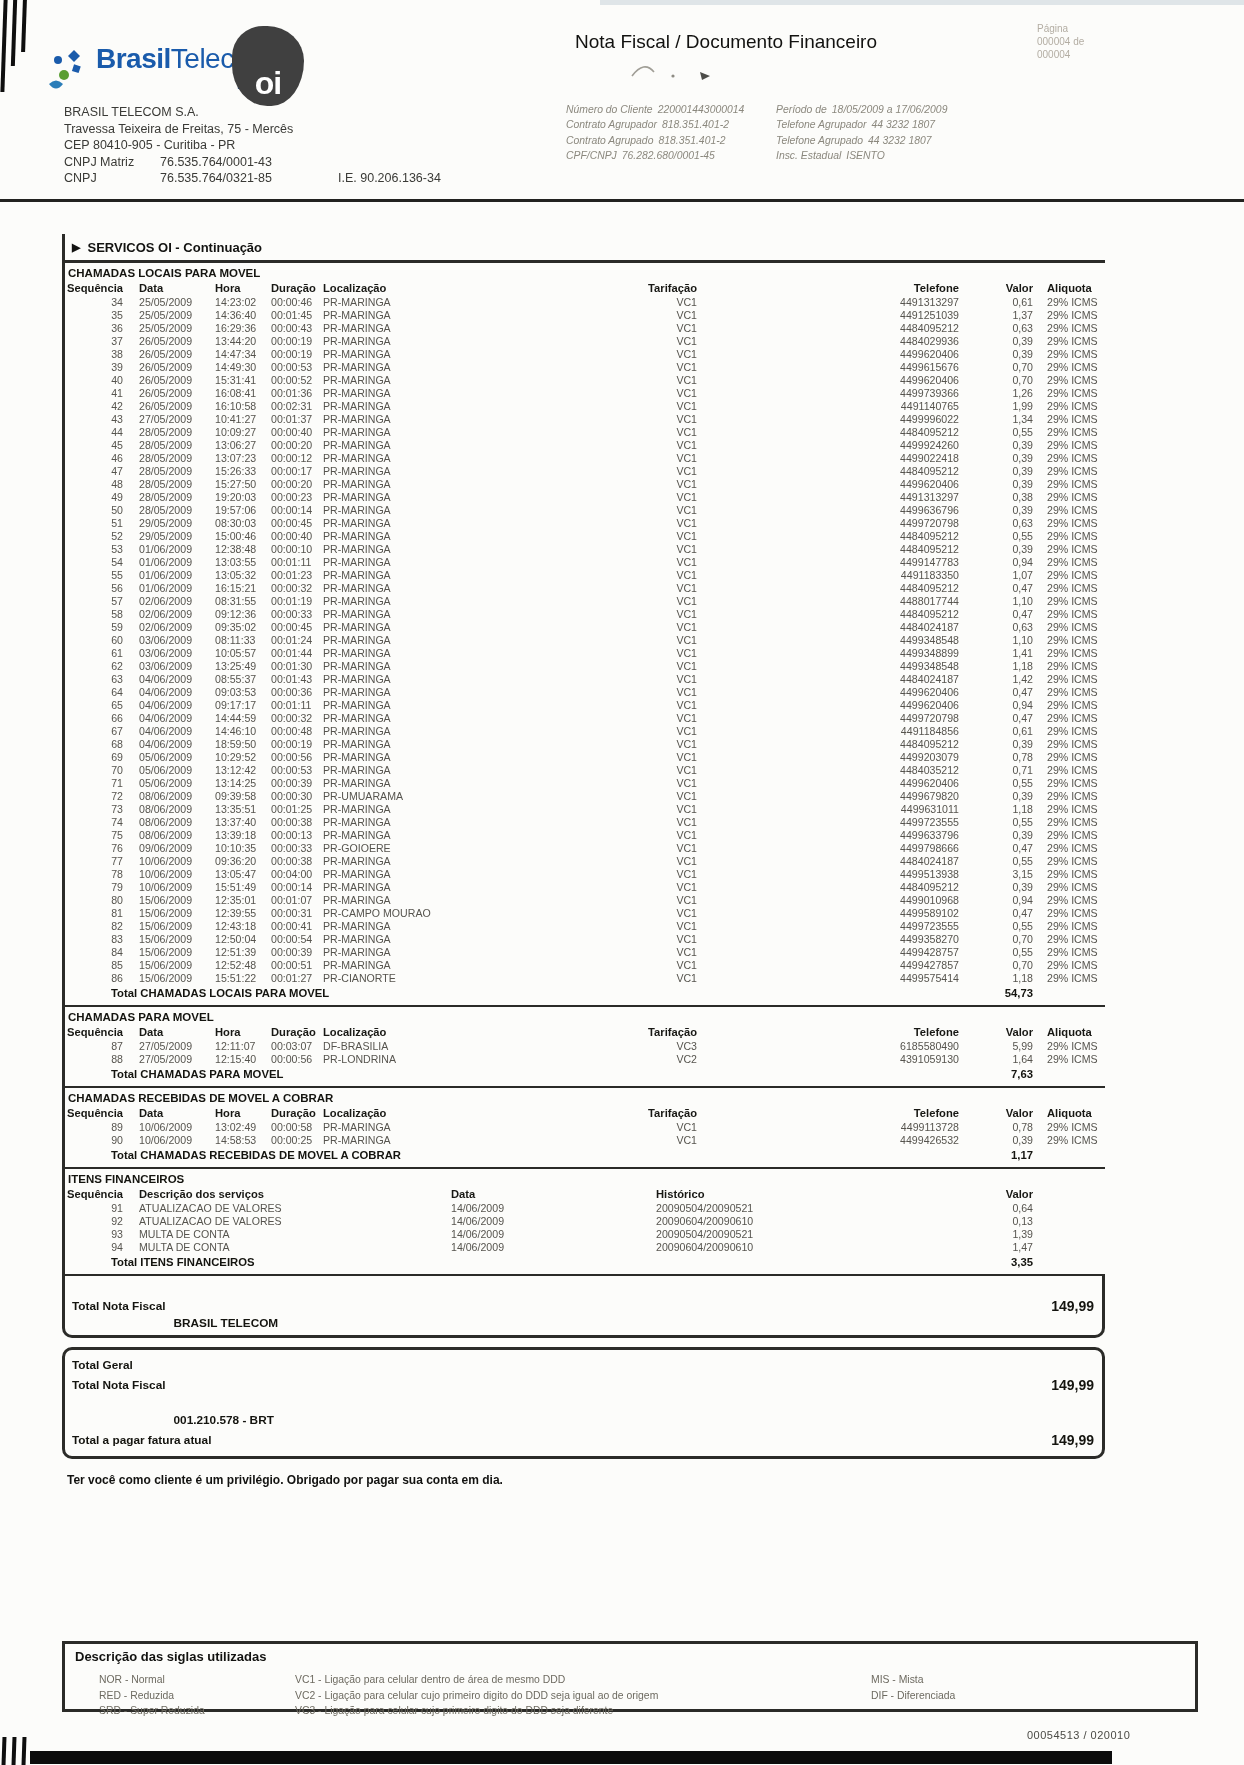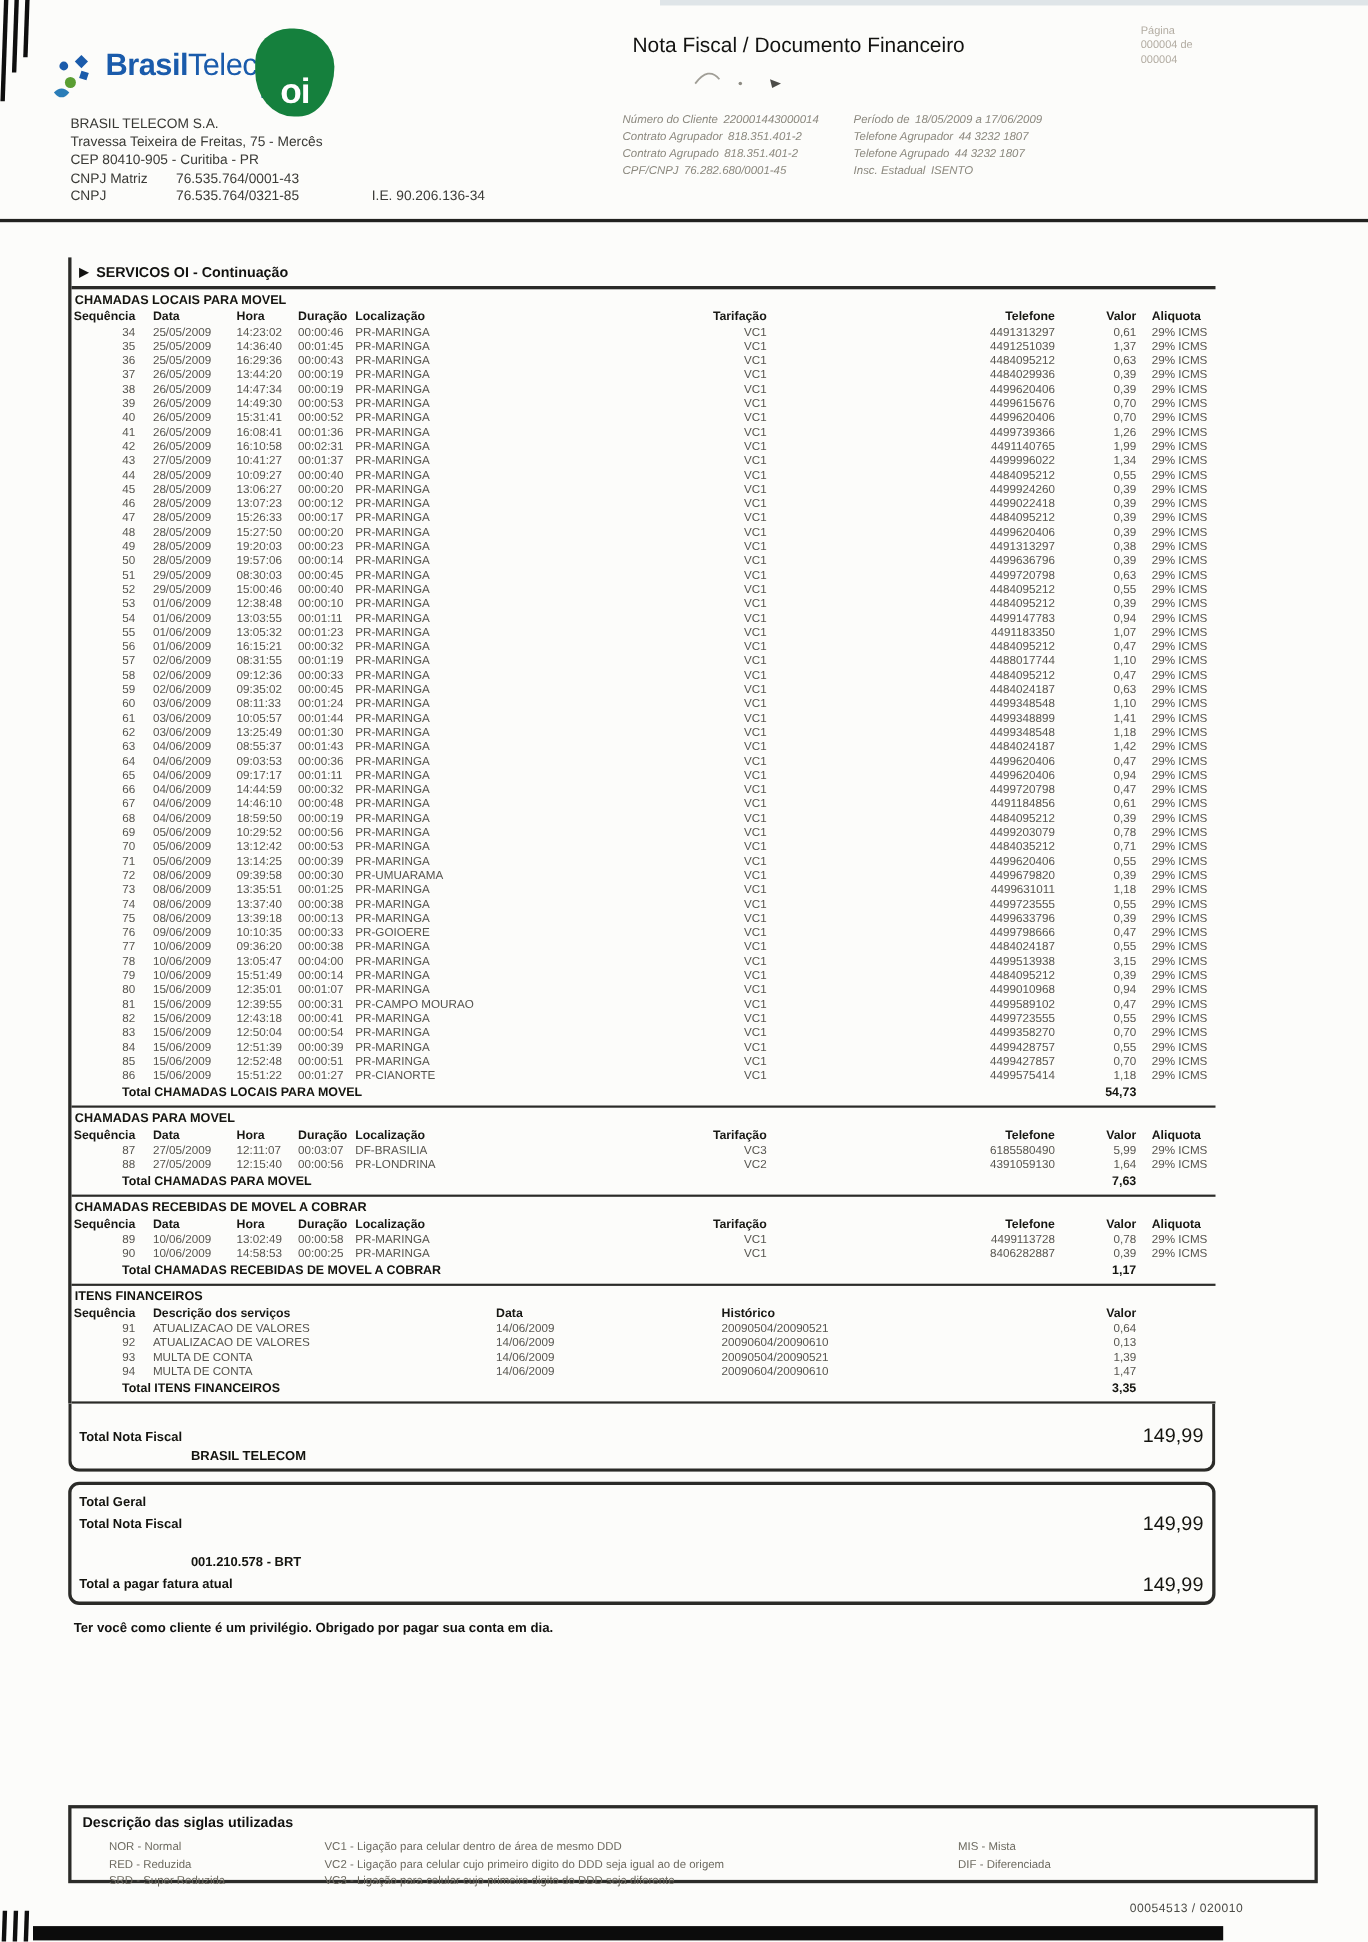--- a/index.html
+++ b/index.html
@@ -25,21 +25,21 @@
   
   .logo-block { position:absolute; left:46px; top:44px; display:flex; }
   .logo-icon { margin-right:8px; margin-top:4px; }
   .logo-text { display:flex; flex-direction:column; }
   .brand-line { font-size:28px; letter-spacing:-0.5px; color:#1a5bab; line-height:30px; }
   .brand-a { font-weight:bold; }
   .brand-b { font-weight:400; }
   .product { font-size:17px; font-weight:bold; color:#1a5bab; text-align:right; line-height:20px; }
   .oi-blob {
     position:absolute; left:232px; top:26px; width:72px; height:80px;
-    background:#15803d; border-radius:46% 54% 48% 52% / 40% 46% 60% 54%;
+    background:#404040; border-radius:46% 54% 48% 52% / 40% 46% 60% 54%;
     display:flex; align-items:flex-end; justify-content:center; padding-bottom:9px;
   }
   .oi-text { color:#fff; font-weight:bold; font-size:32px; line-height:28px; letter-spacing:-1px; }
 
   .company-block { position:absolute; left:64px; top:104px; font-size:12.5px; color:#3a3a36; line-height:16.5px; }
   .cnpj-row { display:grid; grid-template-columns:96px 178px auto; }
 
   .doc-title { position:absolute; left:575px; top:31px; font-size:19px; font-weight:normal; color:#121210; }
   .scribble { position:absolute; left:628px; top:58px; }
 
@@ -80,21 +80,21 @@
   .trow-total { display:grid; grid-template-columns:46px 1fr 74px 72px; line-height:15px; margin-top:1px; }
   .trow-total .tlabel { font-weight:bold; font-size:11.3px; color:#14140f; }
   .trow-total .tvalue { font-weight:bold; font-size:11.3px; color:#14140f; text-align:right; }
 
   .tnf-box {
     border:3px solid #2b2b28; border-top:none; border-radius:0 0 10px 10px;
     padding:5px 8px 5px 7px; display:flex; align-items:center;
   }
   .tnf-label, .tg-label { font-weight:bold; font-size:11.8px; color:#14140f; }
   .tnf-sub { margin-left:8px;margin-top:35px; }
-  .tnf-value { margin-left:auto; font-weight:normal; font-size:18px; color:#14140f; }
+  .tnf-value { margin-left:auto; font-weight:bold; font-size:14px; color:#14140f; }
 
   .totalgeral-box {
     margin-top:9px; border:3px solid #2b2b28; border-radius:10px;
     padding:5px 8px 6px 7px;
   }
   .tg-title { font-weight:bold; font-size:11.8px; color:#14140f; line-height:20px; }
   .tg-row { display:flex; line-height:20px; }
 
   .closing-message { margin:14px 0 0 5px; font-weight:bold; font-size:12px; color:#121210; }
 
@@ -894,21 +894,21 @@
             <span class="cell c-val">0,78</span>
             <span class="cell c-aliq">29% ICMS</span>
           </div>
           <div class="trow gc">
             <span class="cell c-seq">90</span>
             <span class="cell c-data">10/06/2009</span>
             <span class="cell c-hora">14:58:53</span>
             <span class="cell c-dur">00:00:25</span>
             <span class="cell c-loc">PR-MARINGA</span>
             <span class="cell c-tar">VC1</span>
-            <span class="cell c-tel">8406282887</span>
+            <span class="cell c-tel">4499426532</span>
             <span class="cell c-val">0,39</span>
             <span class="cell c-aliq">29% ICMS</span>
           </div>
         </div>
       <div class="trow-total">
         <span></span>
         <span class="tlabel">Total CHAMADAS RECEBIDAS DE MOVEL A COBRAR</span>
         <span class="tvalue">1,17</span>
         <span></span>
       </div>

